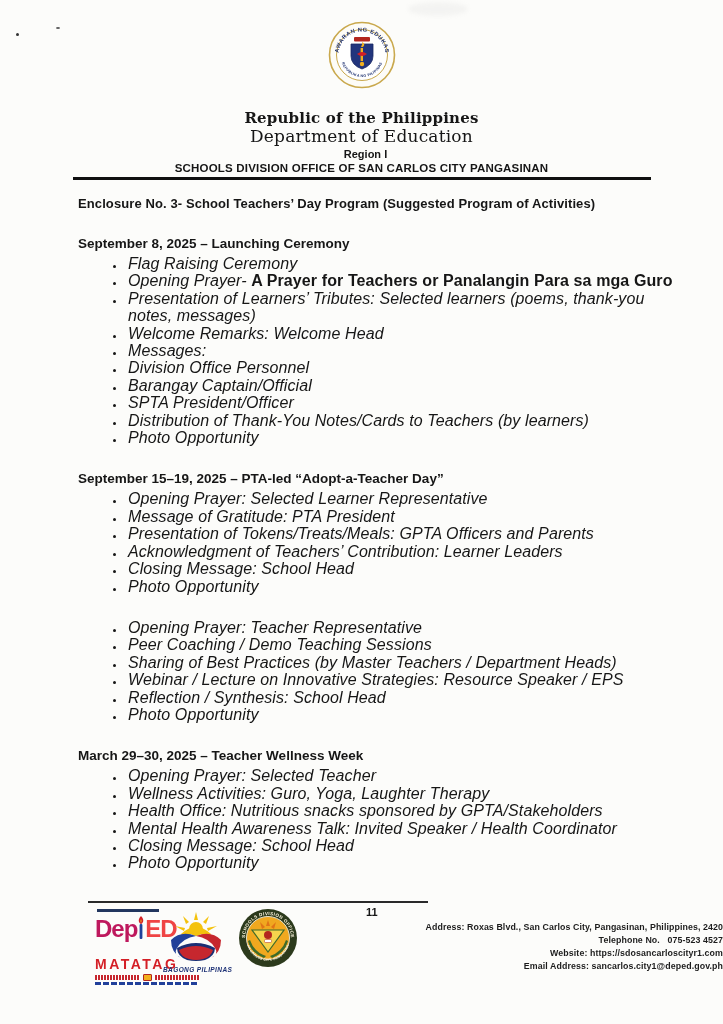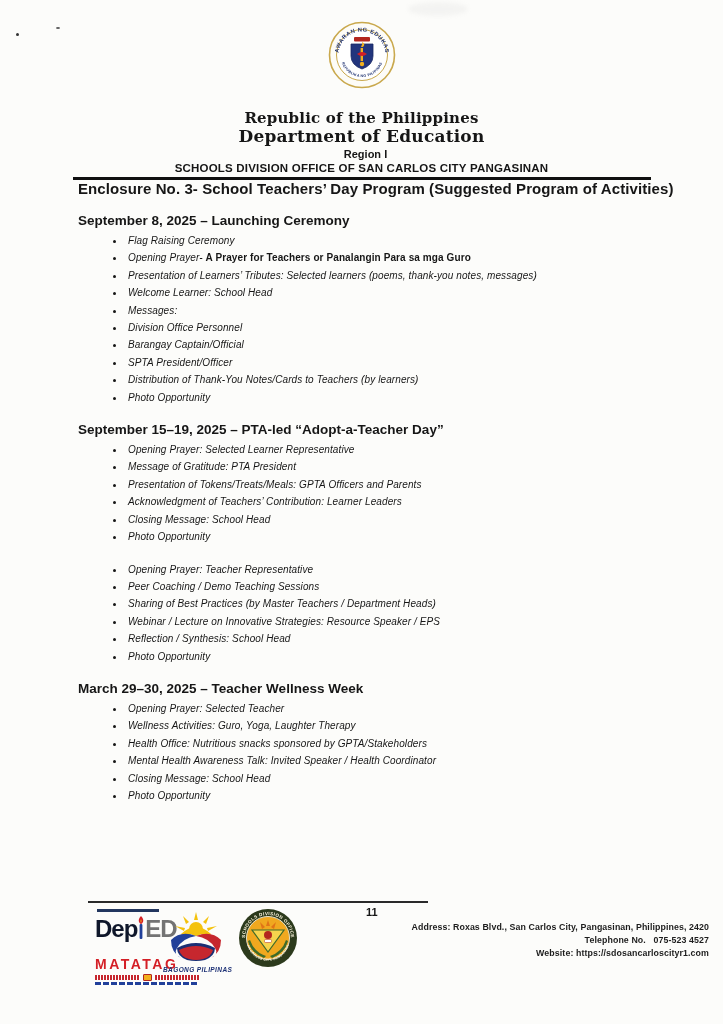--- a/index.html
+++ b/index.html
@@ -20,65 +20,65 @@
             background:#bbb; opacity:.12; border-radius:50%; filter:blur(2px); }
 
   
   .header { text-align:center; padding-top:20px; }
   .seal-wrap { width:68px; height:70px; margin:0 auto; }
   .h-republic {
     font-family:"DejaVu Serif", serif; font-weight:bold;
     font-size:15px; line-height:17px; margin-top:20px; letter-spacing:.2px;
   }
   .h-department {
-    font-family:"DejaVu Serif", serif; font-weight:bold;
+    font-family:"DejaVu Serif", serif; font-weight:normal;
     font-size:17px; line-height:19px; letter-spacing:.2px;
   }
   .h-region { font-size:11px; font-weight:bold; line-height:14px; margin-top:1px;padding-left:8px; }
   .h-office { font-size:11.5px; font-weight:bold; line-height:14px; letter-spacing:.2px; }
   .header-rule { width:578px; height:3px; background:#101010; margin:2px auto 0; }
 
   
   .content { padding:0 40px 0 78px; }
-  .doc-title { font-size:15px; font-weight:bold; letter-spacing:.1px; }
-  .section { margin-top:15px; }
+  .doc-title { font-size:13px; font-weight:bold; margin-top:16px; letter-spacing:.1px; }
+  .section { margin-top:24px; }
   .section-heading { font-size:13.5px; font-weight:bold; line-height:17px; }
   .section ul { margin:3px 0 0 0; padding-left:48px; }
   .section li {
-    font-style:italic; font-size:10px; line-height:17.4px;
+    font-style:italic; font-size:16px; line-height:17.4px;
     letter-spacing:.1px; padding-left:2px;
   }
   .section li::marker { font-size:11px; }
   .upright { font-style:normal; font-weight:bold; }
 
   
   .footer-rule { position:absolute; left:88px; top:901px; width:340px; height:2px; background:#2a2a2a; }
   .page-num { position:absolute; left:366px; top:906px; font-size:11px; font-weight:bold; }
 
   .deped-logo { position:absolute; left:95px; top:909px; width:112px; }
   .deped-topbar { width:62px; height:2.5px; background:#22365e; margin:0 0 3px 2px; }
   .deped-word { font-weight:bold; font-size:24px; line-height:26px; font-family:"Liberation Sans",sans-serif; letter-spacing:-1px; white-space:nowrap; }
-  .deped-word .dep { color:#0f172a; }
-  .deped-word .ed  { color:#737373; }
+  .deped-word .dep { color:#be185d; }
+  .deped-word .ed  { color:#ef4444; }
   .torch { display:inline-block; width:10px; height:26px; vertical-align:-4px; margin:0 -1px; }
   .matatag { color:#d41f26; font-weight:bold; font-size:14px; letter-spacing:2.5px; margin-top:14px; }
   .tagline { display:flex; align-items:center; gap:3px; margin-top:2px; width:104px; }
   .tagline .bar { height:5px; flex:1;
      background:repeating-linear-gradient(90deg,#c6272e 0 2px,#fff 2px 3px); }
   .tagline .flag { width:9px; height:7px; background:#f2b01e; border:1px solid #b3261e; border-radius:1px; }
   .tagline2 { margin-top:1px; width:104px; height:3px;
      background:repeating-linear-gradient(90deg,#21409a 0 6px,#fff 6px 8px); }
 
   .bagong-logo { position:absolute; left:163px; top:912px; width:66px; text-align:center; }
   .bagong-text { font-size:6.5px; font-weight:bold; font-style:italic; color:#1b2f74; letter-spacing:.4px; margin-top:0px; white-space:nowrap; }
 
   .sdo-seal { position:absolute; left:238px; top:908px; width:60px; height:60px; }
 
   .address-block {
-    position:absolute; right:14px; top:921px; text-align:right;
+    position:absolute; right:0; top:921px; text-align:right;
     font-size:8.8px; font-weight:bold; line-height:13px; color:#1d1d1d;
     letter-spacing:.1px;
   }
 </style>
 </head>
 <body>
 
 <div class="page">
   <div class="speck a"></div>
   <div class="speck b"></div>
@@ -116,21 +116,21 @@
 
   <div class="content">
     <div class="doc-title">Enclosure No. 3- School Teachers’ Day Program (Suggested Program of Activities)</div>
     <div>
     <div class="section">
       <div class="section-heading">September 8, 2025 – Launching Ceremony</div>
       <ul>
             <li><span>Flag Raising Ceremony</span></li>
             <li><span>Opening Prayer- </span><b class="upright">A Prayer for Teachers or Panalangin Para sa mga Guro</b></li>
             <li><span>Presentation of Learners’ Tributes: Selected learners (poems, thank-you notes, messages)</span></li>
-            <li><span>Welcome Learner: School Head</span></li>
+            <li><span>Welcome Remarks: Welcome Head</span></li>
             <li><span>Messages:</span></li>
             <li><span>Division Office Personnel</span></li>
             <li><span>Barangay Captain/Official</span></li>
             <li><span>SPTA President/Officer</span></li>
             <li><span>Distribution of Thank-You Notes/Cards to Teachers (by learners)</span></li>
             <li><span>Photo Opportunity</span></li>
           </ul>
     </div>
 
     <div class="section">
@@ -234,14 +234,15 @@
       </g>
       <circle cx="30" cy="27" r="4" fill="#b3261e"></circle>
       <rect x="26.5" y="31.5" width="7" height="3" rx="1" fill="#ffffff" stroke="#b3261e" stroke-width="0.5"></rect>
     </svg>
   </div>
 
   <div class="address-block">
       <div>Address: Roxas Blvd., San Carlos City, Pangasinan, Philippines, 2420</div>
       <div>Telephone No.&nbsp;&nbsp;&nbsp;075-523 4527</div>
       <div>Website: https://sdosancarloscityr1.com</div>
+      <div>Email Address: sancarlos.city1@deped.gov.ph</div>
     </div>
 </div>
 
 </body></html>

